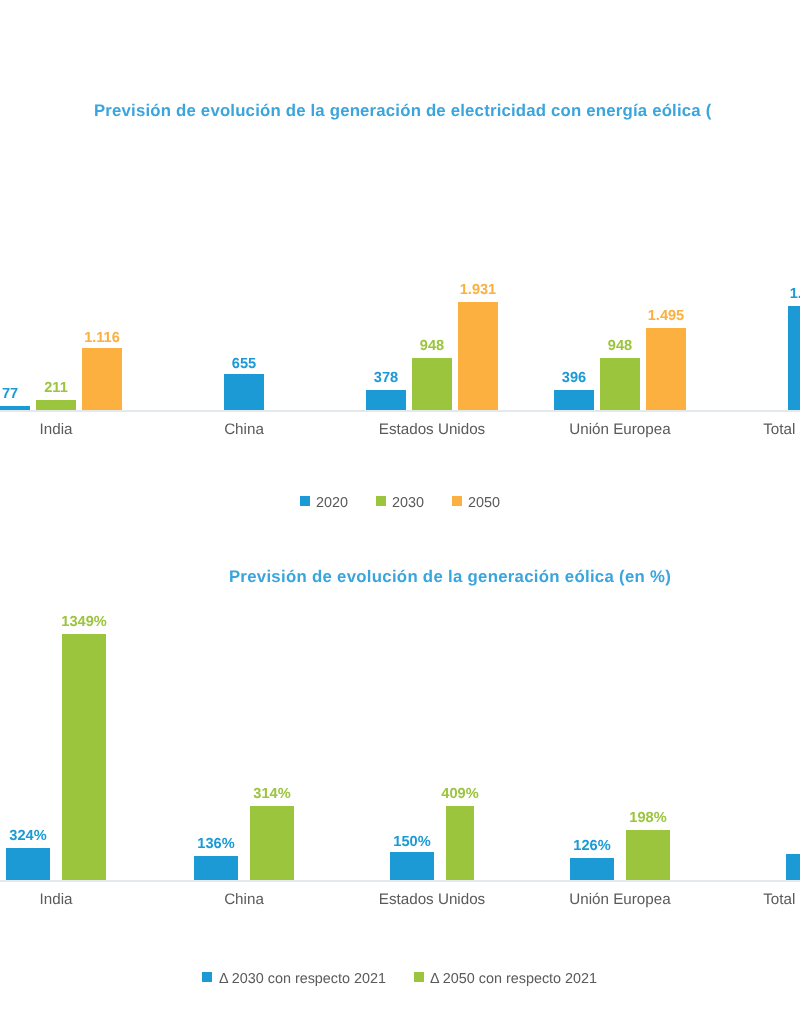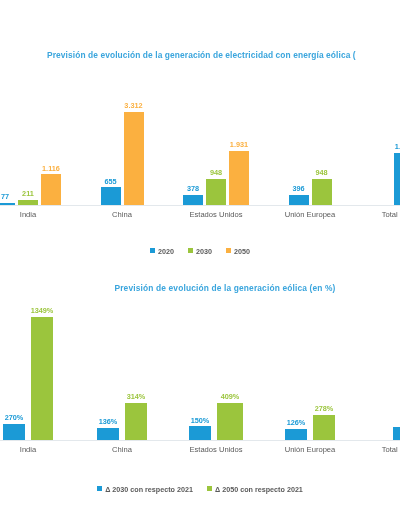--- a/index.html
+++ b/index.html
@@ -162,21 +162,20 @@
   }
 
   
   .legend-item {
     display: inline-block;
     font-size: 7.2px;
     color: #5a5a5a;
     margin: 16px 7px;
     white-space: nowrap;
     vertical-align: middle;
-    font-weight: bold;
   }
   .legend-swatch {
     display: inline-block;
     width: 5px;
     height: 5px;
     margin-right: 3px;
     vertical-align: middle;
     position: relative;
     top: -0.5px;
   }
@@ -205,24 +204,20 @@
             <div class="bar" style="height: 31.6739px; background: rgb(251, 176, 64);"></div>
           </div>
         </div>
       </div>
       <div class="group" style="left: 112px; width: 76px;">
         <div class="bars" style="gap: 3px;">
           <div class="bar-wrap" style="width: 20px;">
             <div class="bar-label" style="color: rgb(27, 154, 214);">655</div>
             <div class="bar" style="height: 18.59px; background: rgb(27, 154, 214);"></div>
           </div>
-          <div class="bar-wrap" style="width: 20px;">
-            <div class="bar-label" style="color: rgb(251, 176, 64);">3.312</div>
-            <div class="bar" style="height: 94px; background: rgb(251, 176, 64);"></div>
-          </div>
         </div>
       </div>
       <div class="group" style="left: 206px; width: 76px;">
         <div class="bars" style="gap: 3px;">
           <div class="bar-wrap" style="width: 20px;">
             <div class="bar-label" style="color: rgb(27, 154, 214);">378</div>
             <div class="bar" style="height: 10.7283px; background: rgb(27, 154, 214);"></div>
           </div>
           <div class="bar-wrap" style="width: 20px;">
             <div class="bar-label" style="color: rgb(155, 197, 61);">948</div>
@@ -236,20 +231,24 @@
       </div>
       <div class="group" style="left: 300px; width: 76px;">
         <div class="bars" style="gap: 3px;">
           <div class="bar-wrap" style="width: 20px;">
             <div class="bar-label" style="color: rgb(27, 154, 214);">396</div>
             <div class="bar" style="height: 11.2391px; background: rgb(27, 154, 214);"></div>
           </div>
           <div class="bar-wrap" style="width: 20px;">
             <div class="bar-label" style="color: rgb(155, 197, 61);">948</div>
             <div class="bar" style="height: 26.9058px; background: rgb(155, 197, 61);"></div>
+          </div>
+          <div class="bar-wrap" style="width: 20px;">
+            <div class="bar-label" style="color: rgb(251, 176, 64);">1.495</div>
+            <div class="bar" style="height: 42.4306px; background: rgb(251, 176, 64);"></div>
           </div>
         </div>
       </div>
       <div class="group" style="left: 394px; width: 76px;">
         <div class="bars" style="gap: 3px;">
           <div class="bar-wrap" style="width: 20px;">
             <div class="bar-label" style="color: rgb(27, 154, 214);">1.871</div>
             <div class="bar" style="height: 53.1021px; background: rgb(27, 154, 214);"></div>
           </div>
         </div>
@@ -265,21 +264,21 @@
     </div>
 
   <div class="chart1-legend" id="chart1-legend"><span class="legend-item"><span class="legend-swatch" style="background: rgb(27, 154, 214);"></span><span class="legend-text">2020</span></span><span class="legend-item"><span class="legend-swatch" style="background: rgb(155, 197, 61);"></span><span class="legend-text">2030</span></span><span class="legend-item"><span class="legend-swatch" style="background: rgb(251, 176, 64);"></span><span class="legend-text">2050</span></span></div>
 
   <div class="chart2-title">Previsión de evolución de la generación eólica (en %)</div>
 
   <div class="chart2-plot" id="chart2-plot">
       <div class="group" style="left: 18px; width: 76px;">
         <div class="bars" style="gap: 6px;">
           <div class="bar-wrap" style="width: 22px;">
-            <div class="bar-label" style="color: rgb(27, 154, 214);">270%</div>
+            <div class="bar-label" style="color: rgb(27, 154, 214);">324%</div>
             <div class="bar" style="height: 15.8651px; background: rgb(27, 154, 214);"></div>
           </div>
           <div class="bar-wrap" style="width: 22px;">
             <div class="bar-label" style="color: rgb(155, 197, 61);">1349%</div>
             <div class="bar" style="height: 123px; background: rgb(155, 197, 61);"></div>
           </div>
         </div>
       </div>
       <div class="group" style="left: 112px; width: 76px;">
         <div class="bars" style="gap: 6px;">
@@ -292,34 +291,34 @@
             <div class="bar" style="height: 37.0185px; background: rgb(155, 197, 61);"></div>
           </div>
         </div>
       </div>
       <div class="group" style="left: 206px; width: 76px;">
         <div class="bars" style="gap: 6px;">
           <div class="bar-wrap" style="width: 22px;">
             <div class="bar-label" style="color: rgb(27, 154, 214);">150%</div>
             <div class="bar" style="height: 13.6768px; background: rgb(27, 154, 214);"></div>
           </div>
-          <div class="bar-wrap" style="width: 26px;">
+          <div class="bar-wrap" style="width: 14px;">
             <div class="bar-label" style="color: rgb(155, 197, 61);">409%</div>
             <div class="bar" style="height: 37.2921px; background: rgb(155, 197, 61);"></div>
           </div>
         </div>
       </div>
       <div class="group" style="left: 300px; width: 76px;">
         <div class="bars" style="gap: 6px;">
           <div class="bar-wrap" style="width: 22px;">
             <div class="bar-label" style="color: rgb(27, 154, 214);">126%</div>
             <div class="bar" style="height: 11.4885px; background: rgb(27, 154, 214);"></div>
           </div>
           <div class="bar-wrap" style="width: 22px;">
-            <div class="bar-label" style="color: rgb(155, 197, 61);">278%</div>
+            <div class="bar-label" style="color: rgb(155, 197, 61);">198%</div>
             <div class="bar" style="height: 25.3477px; background: rgb(155, 197, 61);"></div>
           </div>
         </div>
       </div>
       <div class="group" style="left: 394px; width: 76px;">
         <div class="bars" style="gap: 6px;">
           <div class="bar-wrap" style="width: 22px;">
             <div class="bar-label" style="color: rgb(27, 154, 214);">14</div>
             <div class="bar" style="height: 13.4944px; background: rgb(27, 154, 214);"></div>
           </div>

